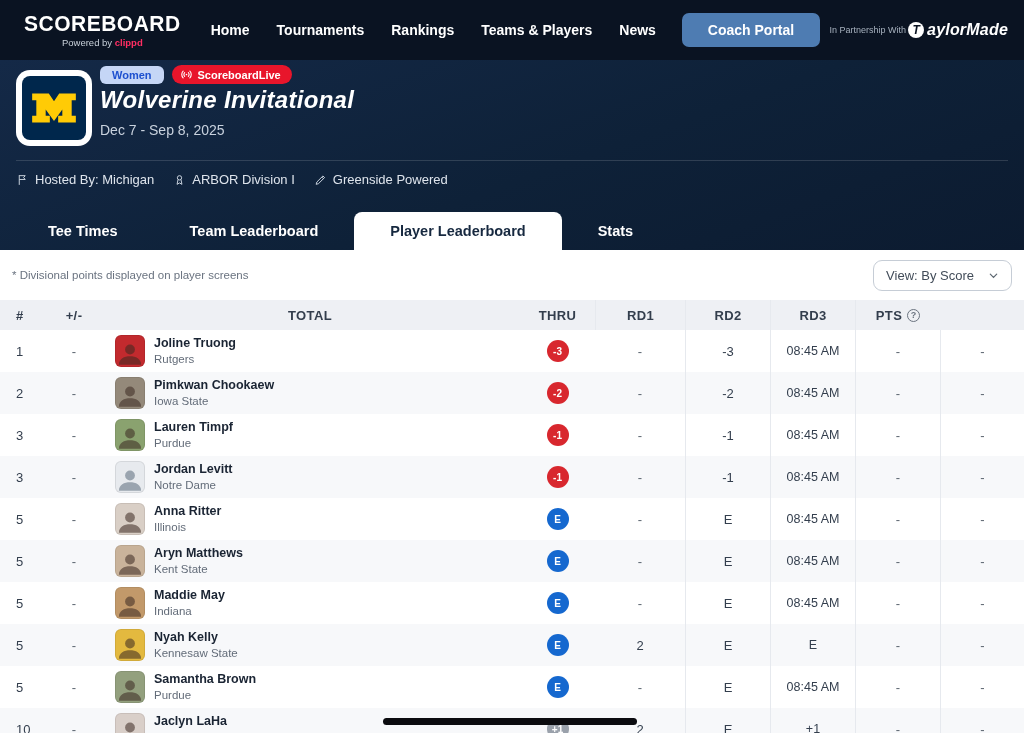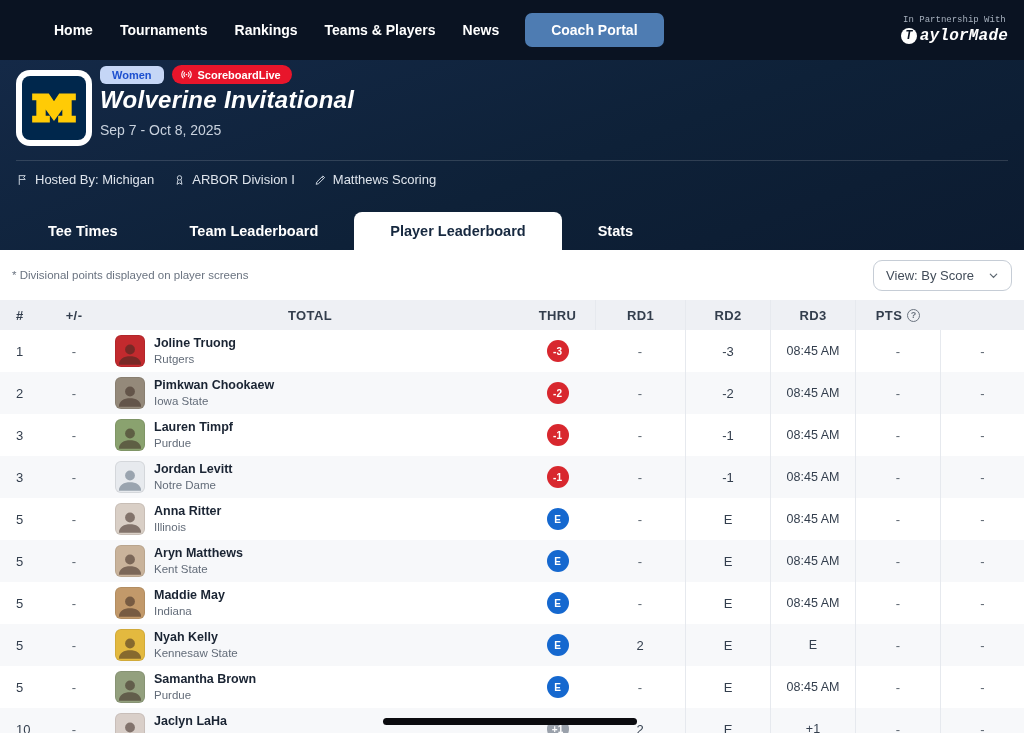--- a/index.html
+++ b/index.html
@@ -8,21 +8,21 @@
 
   
   .topnav { height:60px; background:var(--header-bg,#0a1322); display:flex; align-items:center; padding:0 16px 0 24px; }
   .brand { display:flex; flex-direction:column; line-height:1.05; cursor:pointer; }
   .brand-title { color:#fff; font-weight:800; font-size:21px; letter-spacing:.5px; transform:scaleY(1.08); transform-origin:left center; }
   .brand-sub { font-size:9.5px; color:#c9d1da; margin-top:3px; text-align:center; }
   .brand-sub .clippd { color:var(--clippd,#ff2e63); font-weight:700; }
   .navitems { display:flex; gap:27px; margin-left:30px; }
   .nav-item { color:#fff; font-size:14px; font-weight:600; cursor:pointer; white-space:nowrap; }
   .coach-btn { margin-left:26px; background:var(--coach-blue,#4e7cb2); color:#fff; border:none; border-radius:7px; font-family:inherit; font-size:14px; font-weight:600; padding:9px 26px; cursor:pointer; }
-  .partner { margin-left:auto; display:flex; flex-direction:column; align-items:center; gap:2px;font-family:Liberation Mono, monospace; }
+  .partner { margin-left:auto; display:flex; flex-direction:row; align-items:center; gap:2px; }
   .partner-line { font-size:9px; color:#a6b0bd; }
   .tm-row { display:flex; align-items:center; gap:3px; }
   .tm-circle { width:16px; height:16px; border-radius:50%; background:#fff; color:#0a1322; font-size:12px; font-weight:800; font-style:italic; display:flex; align-items:center; justify-content:center; line-height:1; }
   .tm-text { color:#fff; font-size:16px; font-weight:800; font-style:italic; letter-spacing:.2px; }
 
   
   .hero { position:relative; height:190px; background:linear-gradient(160deg,var(--hero-top,#142947) 0%, #0e2138 55%, var(--hero-bottom,#0c1b30) 100%); }
   .mlogo { position:absolute; left:16px; top:10px; width:76px; height:76px; background:#fff; border-radius:14px; padding:6px; }
   .mlogo-inner { width:100%; height:100%; background:var(--mnavy,#00274c); border-radius:8px; display:flex; align-items:center; justify-content:center; }
   .badges { position:absolute; left:100px; top:5px; display:flex; gap:8px; align-items:center; }
@@ -66,20 +66,27 @@
   .time { font-size:12.5px; }
   .q-icon { width:13px; height:13px; border:1.2px solid #6b7480; border-radius:50%; color:#6b7480; font-size:9px; font-weight:700; display:inline-flex; align-items:center; justify-content:center; margin-left:5px; cursor:pointer; }
 
   
   .hscrollbar { position:absolute; left:383px; top:718px; width:254px; height:7px; background:#0b0b0f; border-radius:4px; z-index:50; cursor:grab; }
 </style>
 </head>
 <body>
 
 <header class="topnav">
+  <div class="brand">
+    <div class="brand-title">SCOREBOARD</div>
+    <div class="brand-sub">
+      <span>Powered by</span>
+      <span class="clippd">clippd</span>
+    </div>
+  </div>
   <nav class="navitems" id="nav-items">
       <div class="nav-item">Home</div>
       <div class="nav-item">Tournaments</div>
       <div class="nav-item">Rankings</div>
       <div class="nav-item">Teams &amp; Players</div>
       <div class="nav-item">News</div>
     </nav>
   <button class="coach-btn">Coach Portal</button>
   <div class="partner">
     <div class="partner-line">In Partnership With</div>
@@ -103,21 +110,21 @@
     <span class="badge-live">
       <svg width="13" height="13" viewBox="0 0 24 24" fill="none" stroke="#fff" stroke-width="2" stroke-linecap="round">
         <circle cx="12" cy="12" r="1.6" fill="#fff" stroke="none"></circle>
         <path d="M8.6 8.6a4.8 4.8 0 0 0 0 6.8 M15.4 8.6a4.8 4.8 0 0 1 0 6.8"></path>
         <path d="M5.8 5.8a8.8 8.8 0 0 0 0 12.4 M18.2 5.8a8.8 8.8 0 0 1 0 12.4"></path>
       </svg>
       <span>ScoreboardLive</span>
     </span>
   </div>
   <h1 class="hero-title">Wolverine Invitational</h1>
-  <div class="hero-dates">Sep 7 - Oct 8, 2025</div>
+  <div class="hero-dates">Dec 7 - Sep 8, 2025</div>
   <div class="hero-divider"></div>
   <div class="hero-meta" id="hero-meta">
       <div class="meta-item">
         <span>
           <svg width="13" height="14" viewBox="0 0 24 24" fill="none" stroke="#ccd5e0" stroke-width="1.8" stroke-linejoin="round">
             <path d="M6 21V3"></path>
             <path d="M6 4h11l-3 3.5 3 3.5H6"></path>
           </svg>
         </span>
         <span>Hosted By: Michigan</span>
@@ -131,21 +138,21 @@
         </span>
         <span>ARBOR Division I</span>
       </div>
       <div class="meta-item">
         <span>
           <svg width="13" height="14" viewBox="0 0 24 24" fill="none" stroke="#ccd5e0" stroke-width="1.8" stroke-linejoin="round">
             <path d="M4 20l1.2-4.2L16.5 4.5l3 3L8.2 18.8 4 20z"></path>
             <path d="M14.5 6.5l3 3"></path>
           </svg>
         </span>
-        <span>Matthews Scoring</span>
+        <span>Greenside Powered</span>
       </div>
     </div>
   <div class="tabbar" id="tabbar">
       <div class="tab">Tee Times</div>
       <div class="tab">Team Leaderboard</div>
       <div class="tab active">Player Leaderboard</div>
       <div class="tab">Stats</div>
     </div>
 </section>
 

